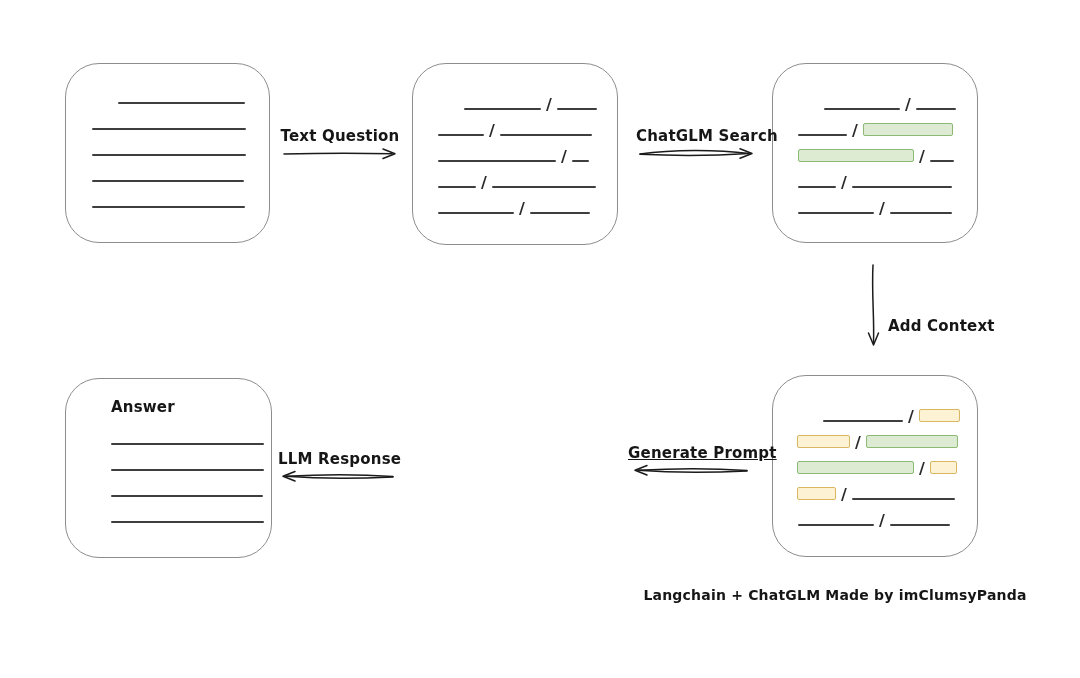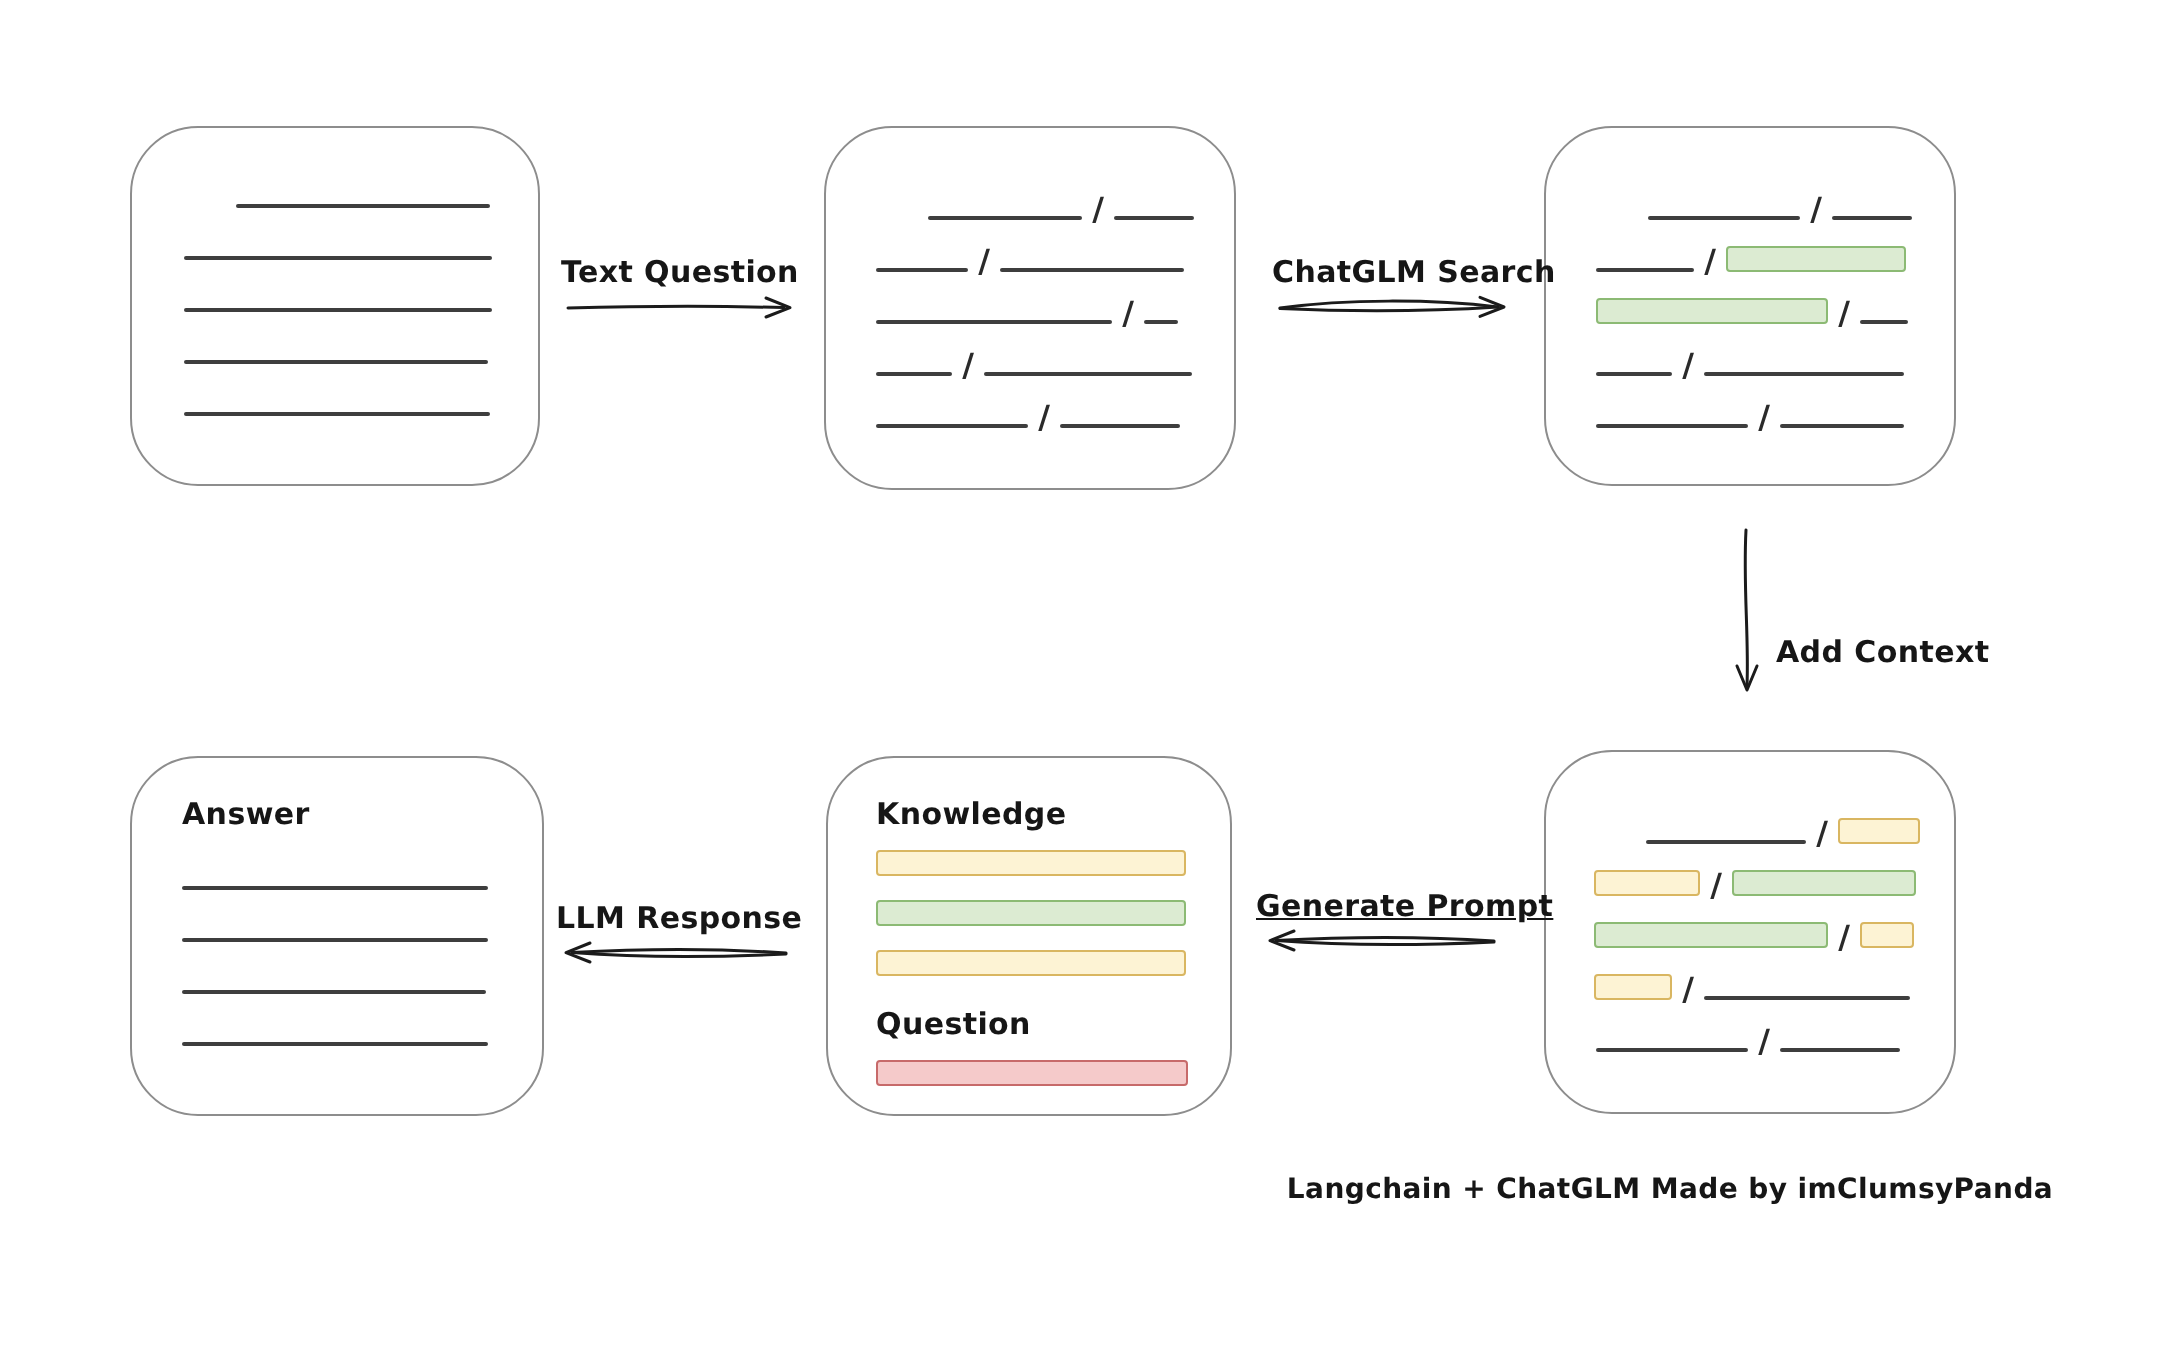--- a/index.html
+++ b/index.html
@@ -147,32 +147,22 @@
           <span class="hline" style="width: 103px;"></span>
         </div>
         <div class="chunk-row" style="padding-left: 25px;">
           <span class="hline" style="width: 76px;"></span>
           <span class="slash">/</span>
           <span class="hline" style="width: 60px;"></span>
         </div>
       </div>
   </div>
 
-  <div class="dbox" style="left:413px;top:378px;width:203px;height:180px;">
-    <div class="stack">
-        <div class="s-label">Knowledge</div>
-        <div class="s-bar bar bar-yellow" style="width: 155px;"></div>
-        <div class="s-bar bar bar-green" style="width: 155px;"></div>
-        <div class="s-bar bar bar-yellow" style="width: 155px;"></div>
-        <div class="s-label">Question</div>
-        <div class="s-bar bar bar-red" style="width: 156px;"></div>
-      </div>
-  </div>
-
-  <div class="dbox" style="left:65px;top:378px;width:207px;height:180px;">
+
+  <div class="dbox" style="left:65px;top:378px;width:207px;height:180px;padding-left:20px;">
     <div class="stack" style="padding-left:25px;">
         <div class="s-label">Answer</div>
         <div class="s-line-slot">
           <span class="hline" style="width: 153px;"></span>
         </div>
         <div class="s-line-slot">
           <span class="hline" style="width: 153px;"></span>
         </div>
         <div class="s-line-slot">
           <span class="hline" style="width: 152px;"></span>

